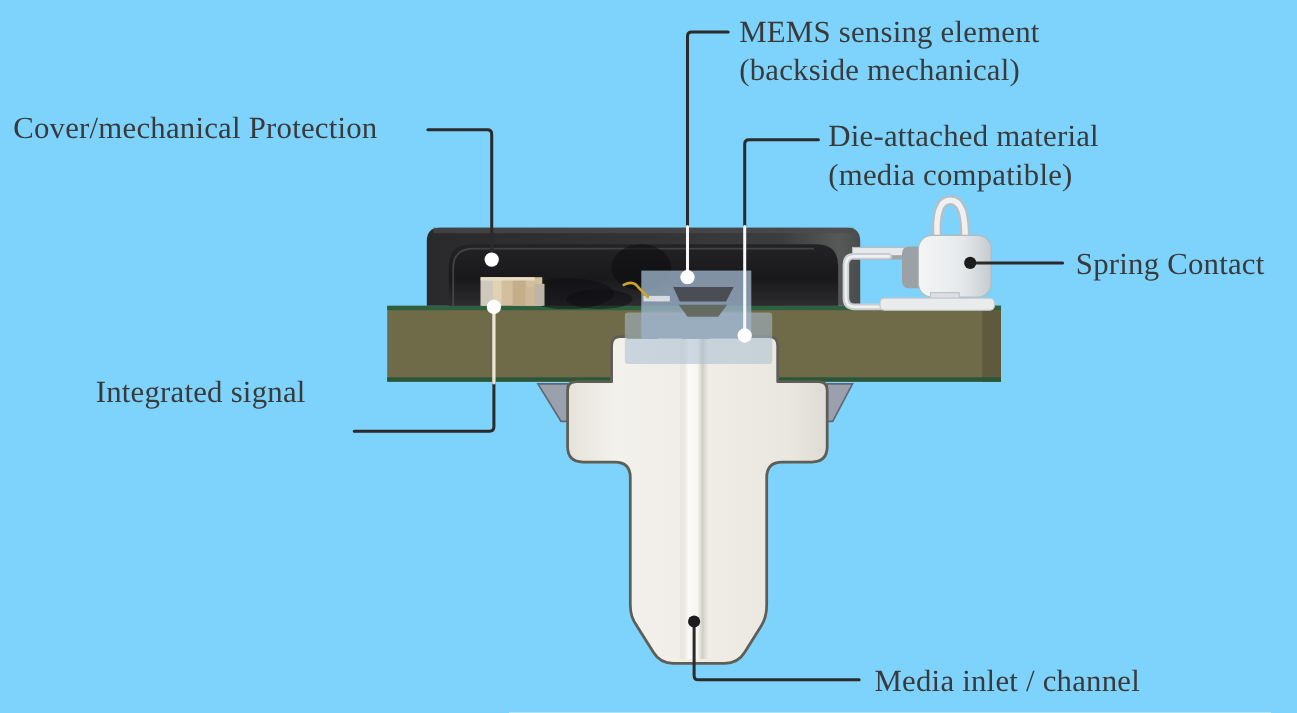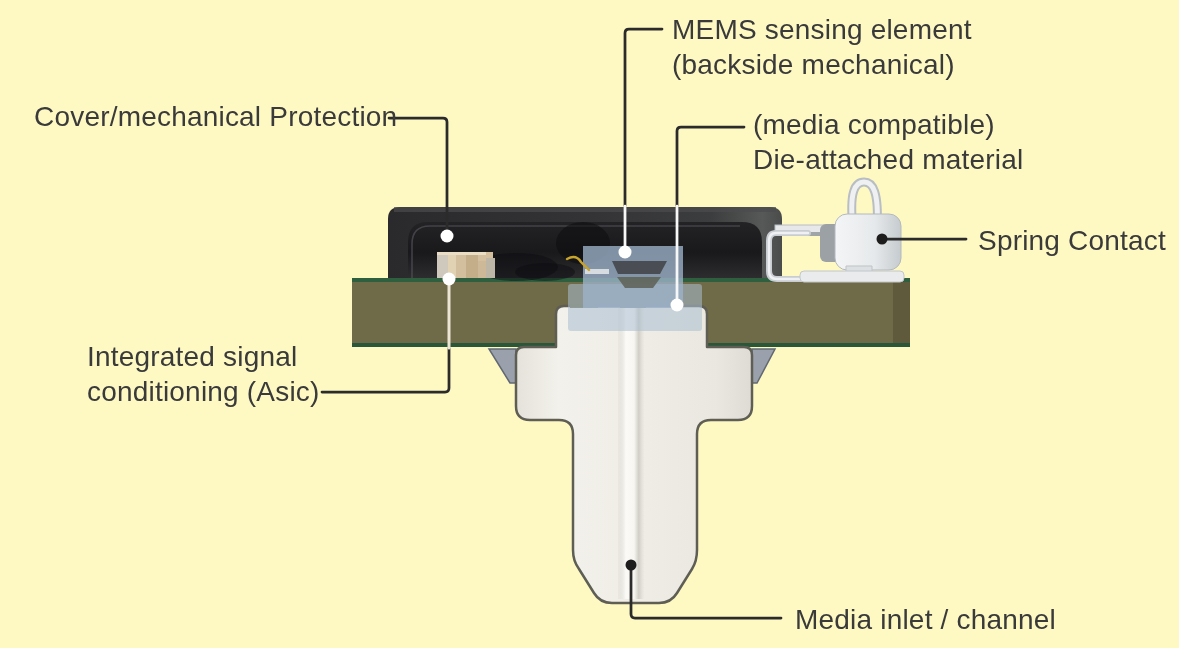--- a/index.html
+++ b/index.html
@@ -1,21 +1,21 @@
 <!DOCTYPE html>
 <html><head>
 <meta charset="utf-8">
 <style>
   html,body{margin:0;padding:0;background:#ffffff;}
   #stage{
     position:relative;
     width:1179px;height:648px;
-    background:#fef9c3;
+    background:#7dd3fc;
     overflow:hidden;
-    font-family:Liberation Sans, sans-serif;
+    font-family:Liberation Serif, serif;
   }
   #artwork{position:absolute;left:0;top:0;}
   .lbl{
     position:absolute;
     font-size:28px;
     line-height:35px;
     color:#3a3a3a;
     white-space:nowrap;
     letter-spacing:0.2px;
   }
@@ -149,31 +149,30 @@
       <circle cx="631" cy="565" r="5.5" fill="#1d1d1d"></circle>
     </g>
   </svg>
 
   <div class="lbl" style="left:672px;top:12px;">
     <span>MEMS sensing element</span>
     <span>(backside mechanical)</span>
   </div>
 
   <div class="lbl" style="left:753px;top:107px;">
+    <span>Die-attached material</span>
     <span>(media compatible)</span>
-    <span>Die-attached material</span>
   </div>
 
-  <div class="lbl" style="left:34px;top:99px;">
+  <div class="lbl" style="left:12px;top:99px;">
     <span>Cover/mechanical Protection</span>
   </div>
 
   <div class="lbl" style="left:87px;top:339px;">
     <span>Integrated signal</span>
-    <span>conditioning (Asic)</span>
   </div>
 
   <div class="lbl" style="left:795px;top:602px;">
     <span>Media inlet / channel</span>
   </div>
 
   <div class="lbl" style="left:978px;top:223px;">
     <span>Spring Contact</span>
   </div>
 

